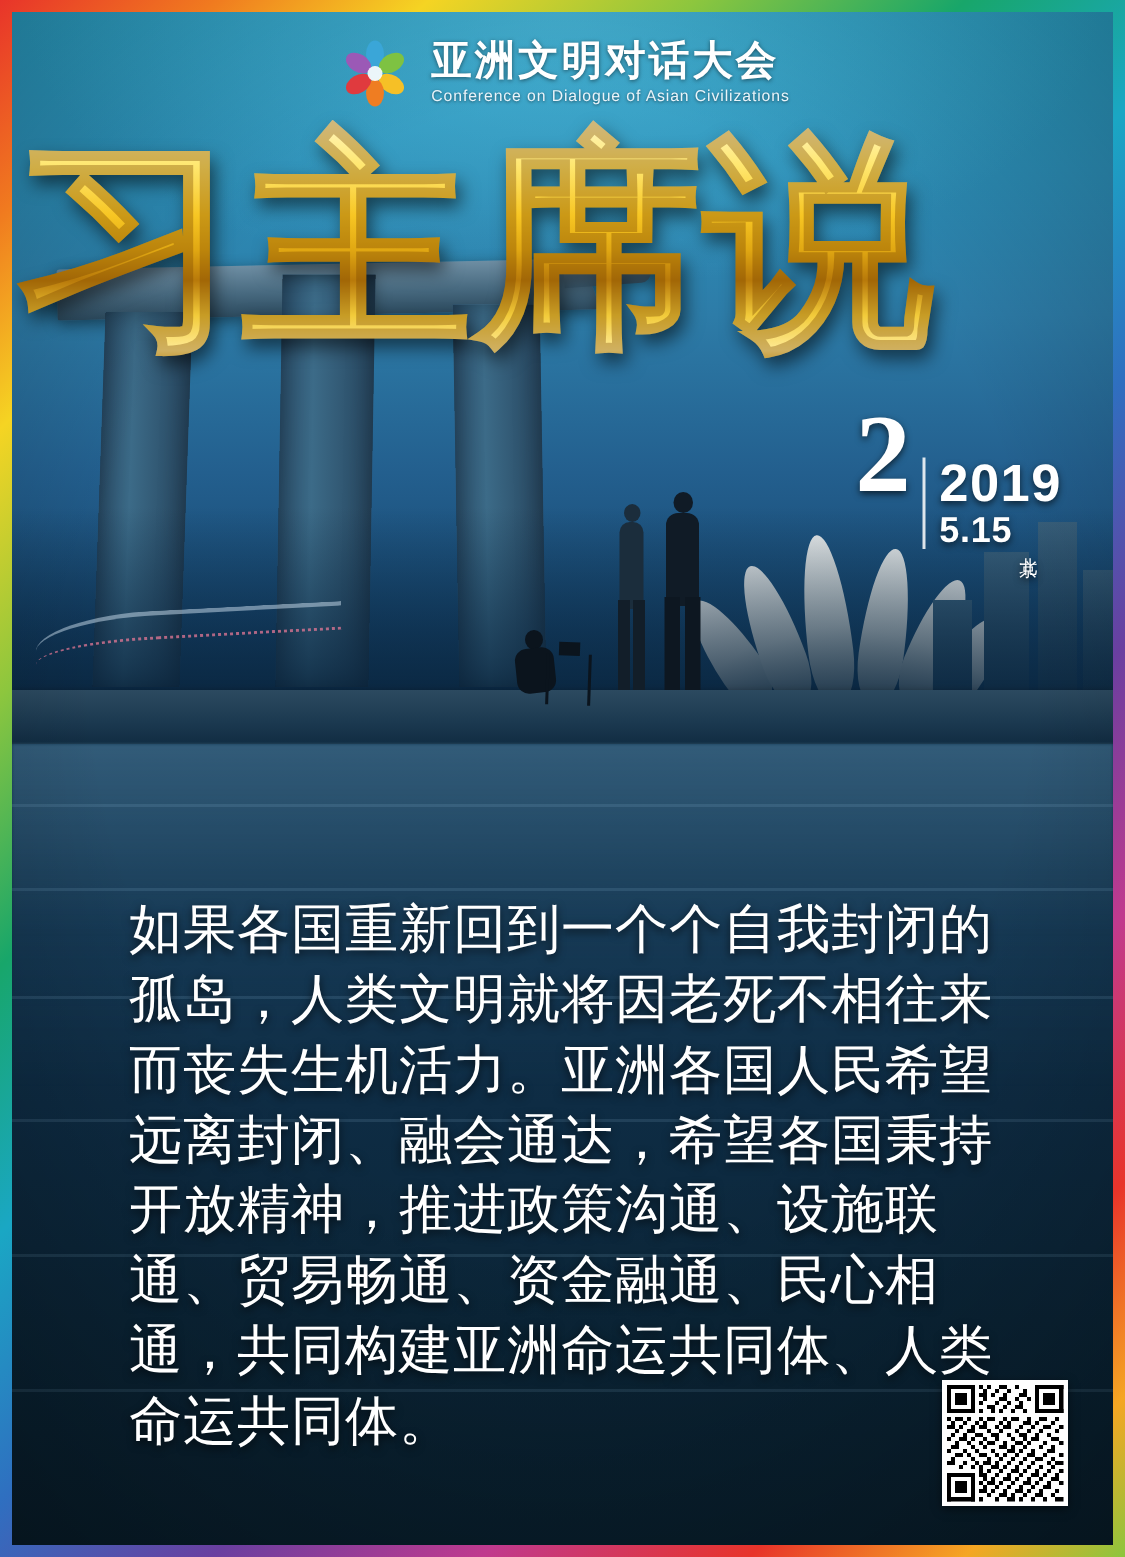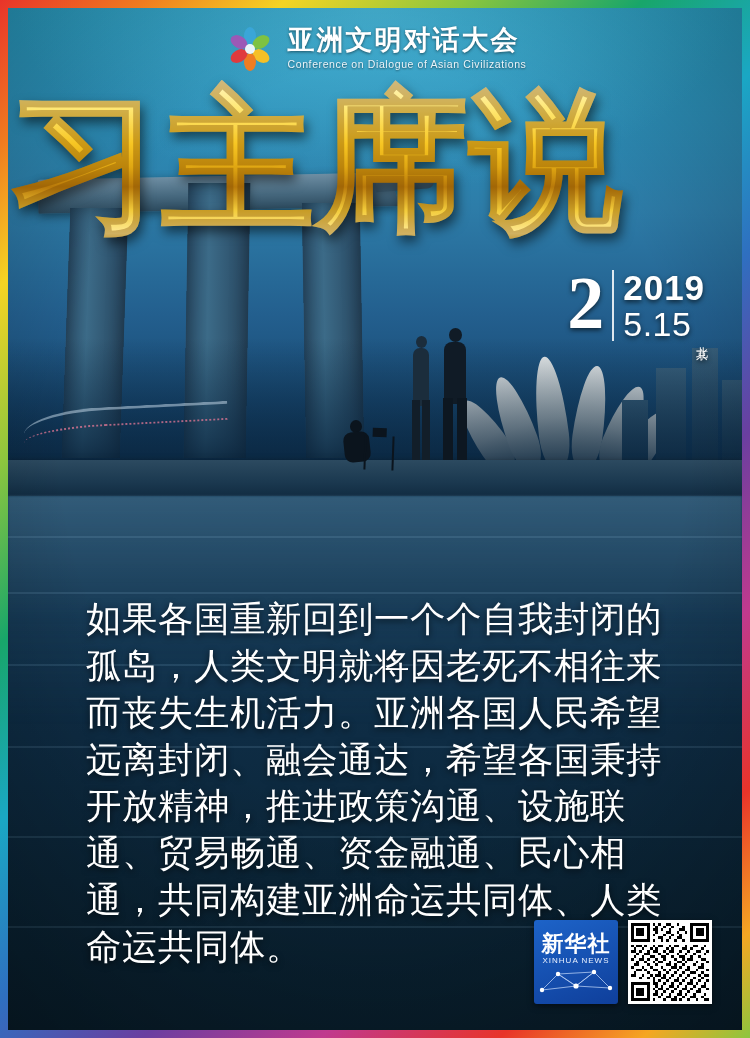--- a/index.html
+++ b/index.html
@@ -265,36 +265,37 @@
   .issue-no {
     font-size: 74px;
     line-height: 0.9;
     font-weight: bold;
     font-family: "Liberation Serif", serif;
     margin-right: 8px;
   }
   .date-right {
     border-left: 2px solid rgba(255,255,255,0.85);
     padding-left: 9px;
+    margin-top: 35px;
   }
   .date-year {
     font-size: 35px;
     line-height: 1;
     font-weight: bold;
     letter-spacing: 1px;
   }
   .date-md-row {
     display: flex;
     align-items: flex-end;
     margin-top: 2px;
   }
   .date-md {
-    font-size: 34px;
+    font-size: 24px;
     line-height: 1;
-    font-weight: normal;
+    font-weight: bold;
     letter-spacing: 0.5px;
   }
   .date-city {
     font-size: 12px;
     line-height: 1.05;
     margin-left: 4px;
     margin-bottom: 2px;
     writing-mode: vertical-rl;
     letter-spacing: 1px;
   }
@@ -440,39 +441,20 @@
           <div class="date-md-row">
             <div class="date-md">5.15</div>
             <div class="date-city">北京</div>
           </div>
         </div>
       </div>
 
       <div class="quote">如果各国重新回到一个个自我封闭的孤岛，人类文明就将因老死不相往来而丧失生机活力。亚洲各国人民希望远离封闭、融会通达，希望各国秉持开放精神，推进政策沟通、设施联通、贸易畅通、资金融通、民心相通，共同构建亚洲命运共同体、人类命运共同体。</div>
 
       <div class="footer">
-        <div class="brand">
-          <div class="brand-cn">新华社</div>
-          <div class="brand-en">XINHUA NEWS</div>
-          <svg class="brand-net" viewBox="0 0 84 40" aria-hidden="true">
-            <g stroke="#cfe2ff" stroke-width="0.8" fill="none" opacity="0.85">
-              <path d="M8 30 L24 14 L42 26 L60 12 L76 28"></path>
-              <path d="M8 30 L42 26 L76 28"></path>
-              <path d="M24 14 L60 12"></path>
-              <path d="M24 14 L42 26 L60 12"></path>
-            </g>
-            <g fill="#ffffff">
-              <circle cx="8" cy="30" r="2.2"></circle>
-              <circle cx="24" cy="14" r="2.2"></circle>
-              <circle cx="42" cy="26" r="2.6"></circle>
-              <circle cx="60" cy="12" r="2.2"></circle>
-              <circle cx="76" cy="28" r="2.2"></circle>
-            </g>
-          </svg>
-        </div>
         <div class="qr">
           <svg width="78" height="78" viewBox="0 0 29 29" shape-rendering="crispEdges" aria-hidden="true">
             <rect width="29" height="29" fill="#ffffff"></rect>
             <g fill="#000000">
               <rect x="0" y="0" width="7" height="1"></rect>
                 <rect x="0" y="6" width="7" height="1"></rect>
               <rect x="0" y="0" width="1" height="7"></rect>
                 <rect x="6" y="0" width="1" height="7"></rect>
               <rect x="2" y="2" width="3" height="3"></rect>
               <rect x="22" y="0" width="7" height="1"></rect>

